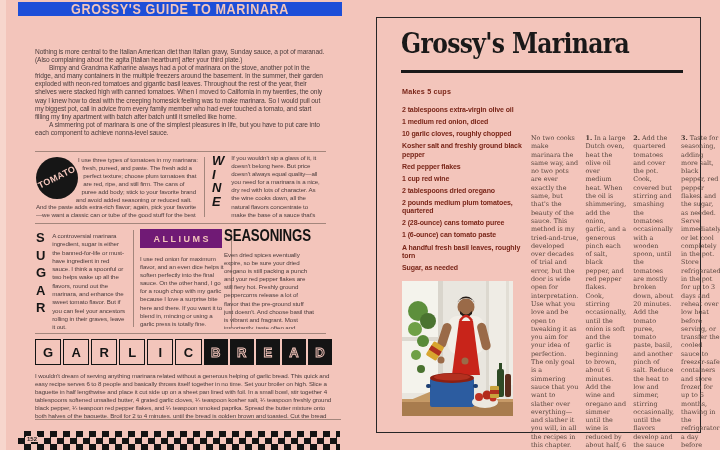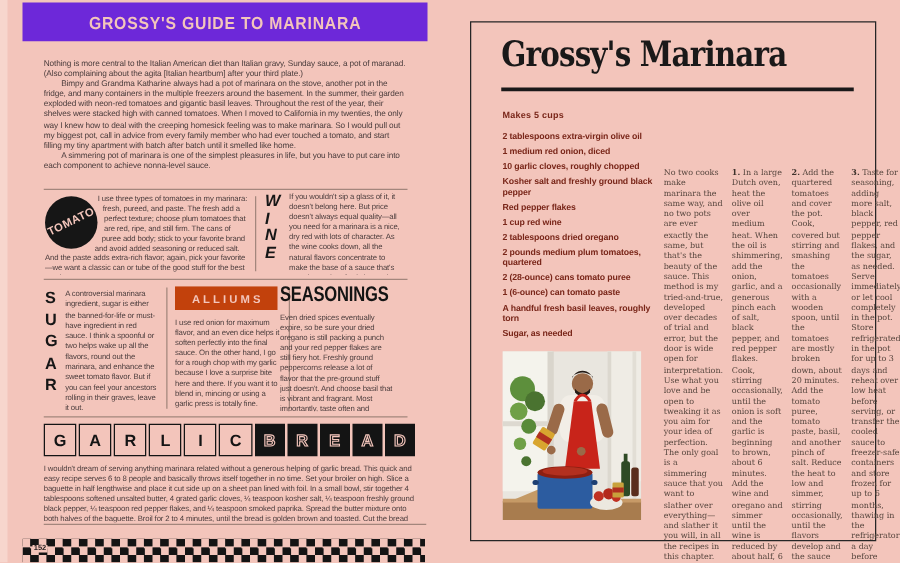--- a/index.html
+++ b/index.html
@@ -5,21 +5,21 @@
   html,body{margin:0;padding:0;}
   body{
     width:720px;height:450px;position:relative;overflow:hidden;
     background:#f3c5bb;
     font-family:"Liberation Sans",sans-serif;
   }
   .abs{position:absolute;}
 
   
   .page-edge{left:0;top:0;width:6px;height:450px;background:#f7d6cd;}
-  .header-bar{left:18px;top:2px;width:324px;height:31px;background:#6d28d9;
+  .header-bar{left:18px;top:2px;width:324px;height:14px;background:#1d4ed8;
     display:flex;align-items:center;justify-content:center;}
   .header-bar span{color:#f3c5bb;font-weight:bold;font-size:14px;letter-spacing:.7px;
     transform:scaleX(.9);white-space:nowrap;}
 
   .intro{left:35px;top:48px;width:292px;height:99px;overflow:hidden;
     font-size:6.6px;line-height:8.1px;color:#4a3c3c;letter-spacing:-.1px;}
   .intro p{margin:0;}
   .intro p.ind{text-indent:14px;}
 
   .rule{background:#a3867c;height:1px;}
@@ -45,21 +45,21 @@
   .wine-col{left:212px;top:154px;width:115px;height:66px;display:flex;gap:7px;overflow:hidden;}
   .vword{display:flex;flex-direction:column;color:#161616;font-weight:800;}
   .vword.wine{font-style:italic;font-size:13px;line-height:13.5px;}
   .vword.sugar{font-size:13px;line-height:17.5px;}
   .wine-col .coltext{width:92px;}
 
   .sugar-col{left:36px;top:229px;width:93px;height:100px;display:flex;gap:6px;overflow:hidden;}
   .sugar-col .coltext{width:73px;padding-top:3px;line-height:8.3px;}
 
   .alliums-col{left:140px;top:229px;width:85px;height:100px;overflow:hidden;}
-  .alliums-box{width:82px;height:19px;background:#c2410c;color:#f3c5bb;
+  .alliums-box{width:82px;height:19px;background:#701a75;color:#f3c5bb;
     display:flex;align-items:center;justify-content:center;font-weight:bold;font-size:9px;
     letter-spacing:2.5px;text-indent:2.5px;margin-bottom:7px;}
 
   .seasonings-col{left:224px;top:226px;width:90px;height:103px;overflow:hidden;}
   .seasonings-title{font-weight:bold;font-size:17px;color:#141414;transform:scaleX(.78);
     transform-origin:left center;white-space:nowrap;letter-spacing:-.2px;margin-bottom:5px;}
 
   .gb-row{left:35px;top:339px;width:297px;height:26px;display:flex;gap:2px;}
   .tile{flex:1;display:flex;align-items:center;justify-content:center;
     font-weight:bold;font-size:13px;box-sizing:border-box;}

